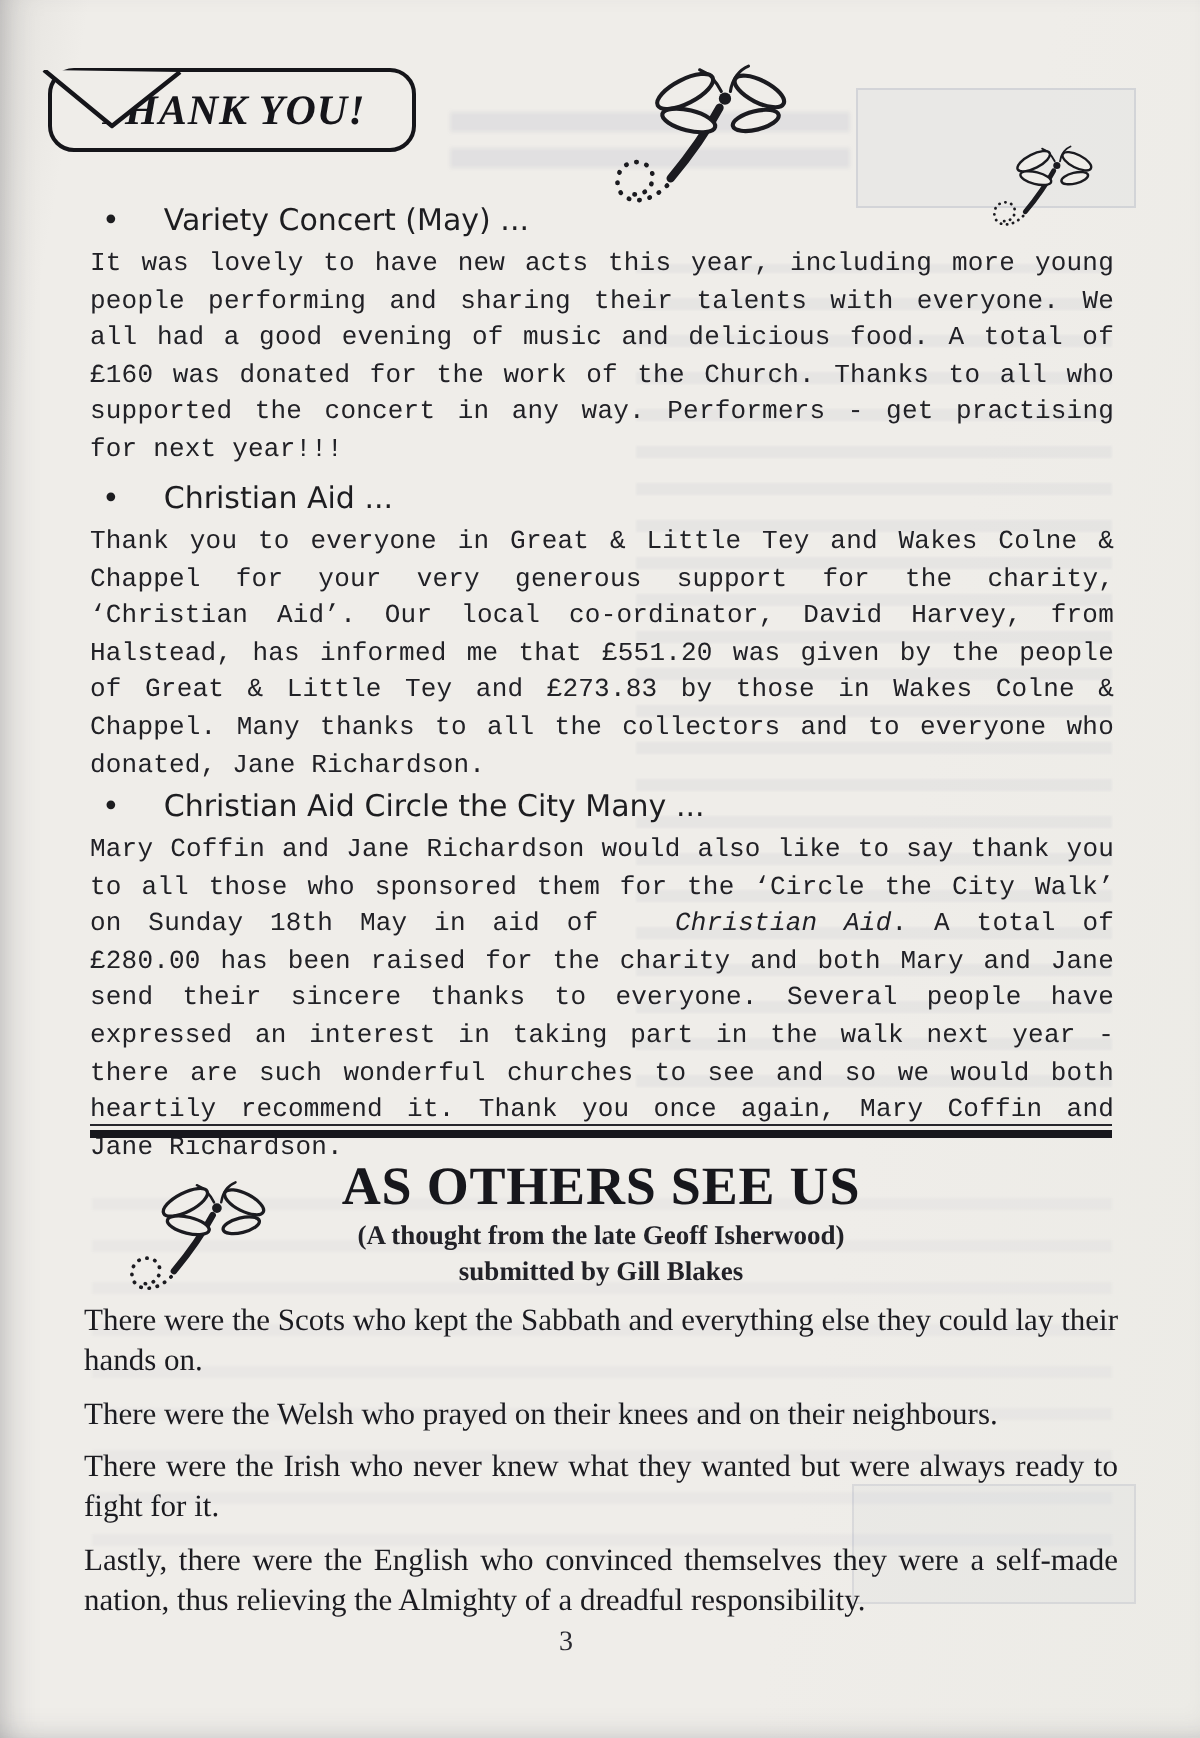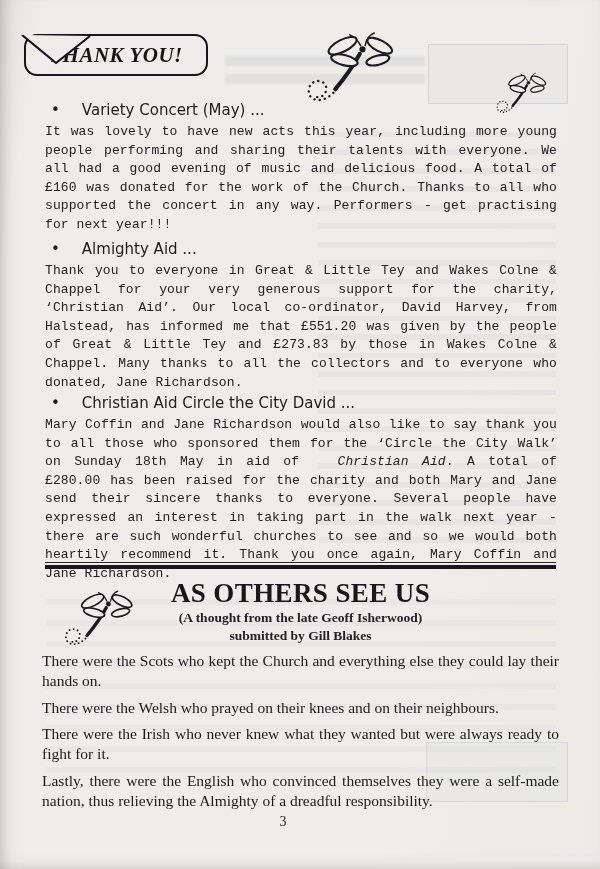--- a/index.html
+++ b/index.html
@@ -137,43 +137,43 @@
     <div class="bullet-row">
       <span class="bullet-glyph">•</span>
       <span>Variety Concert (May) ...</span>
     </div>
     <p class="hand-body">It was lovely to have new acts this year, including more young people performing and sharing their talents with everyone.  We all had a good evening of music and delicious food.  A total of £160 was donated for the work of the Church.  Thanks to all who supported the concert in any way. Performers - get practising for next year!!!</p>
   </div>
 
   <div class="hand-section sec-2">
     <div class="bullet-row">
       <span class="bullet-glyph">•</span>
-      <span>Almighty Aid ...</span>
+      <span>Christian Aid ...</span>
     </div>
     <p class="hand-body">Thank you to everyone in Great &amp; Little Tey and Wakes Colne &amp; Chappel for your very generous support for the charity, ‘Christian Aid’.  Our local co-ordinator, David Harvey, from Halstead, has informed me that £551.20 was given by the people of Great &amp; Little Tey and £273.83 by those in Wakes Colne &amp; Chappel. Many thanks to all the collectors and to everyone who donated,  Jane Richardson.</p>
   </div>
 
   <div class="hand-section sec-3">
     <div class="bullet-row">
       <span class="bullet-glyph">•</span>
-      <span>Christian Aid Circle the City David ...</span>
+      <span>Christian Aid Circle the City Many ...</span>
     </div>
     <p class="hand-body"><span>Mary Coffin and Jane Richardson would also like to say thank you to all those who sponsored them for the ‘Circle the City Walk’ on Sunday 18th May in aid of </span><span class="em">Christian Aid</span><span>.  A total of £280.00 has been raised for the charity and both Mary and Jane send their sincere thanks to everyone.  Several people have expressed an interest in taking part in the walk next year - there are such wonderful churches to see and so we would both heartily recommend it. Thank you once again,  Mary Coffin and Jane Richardson.</span></p>
   </div>
 
   <div class="divider"></div>
 
   <div class="aosu-head">
     <h2 class="aosu-title">AS OTHERS SEE US</h2>
     <p class="aosu-sub">(A thought from the late Geoff Isherwood)</p>
     <p class="aosu-sub">submitted by Gill Blakes</p>
   </div>
 
   <div class="aosu-body">
-    <p>There were the Scots who kept the Church and everything else they could lay their hands on.</p>
+    <p>There were the Scots who kept the Sabbath and everything else they could lay their hands on.</p>
     <p>There were the Welsh who prayed on their knees and on their neighbours.</p>
     <p>There were the Irish who never knew what they wanted but were always ready to fight for it.</p>
     <p>Lastly, there were the English who convinced themselves they were a self-made nation, thus relieving the Almighty of a dreadful responsibility.</p>
   </div>
 
   <div class="page-number">3</div>
 
 </div>
 
 </body></html>

